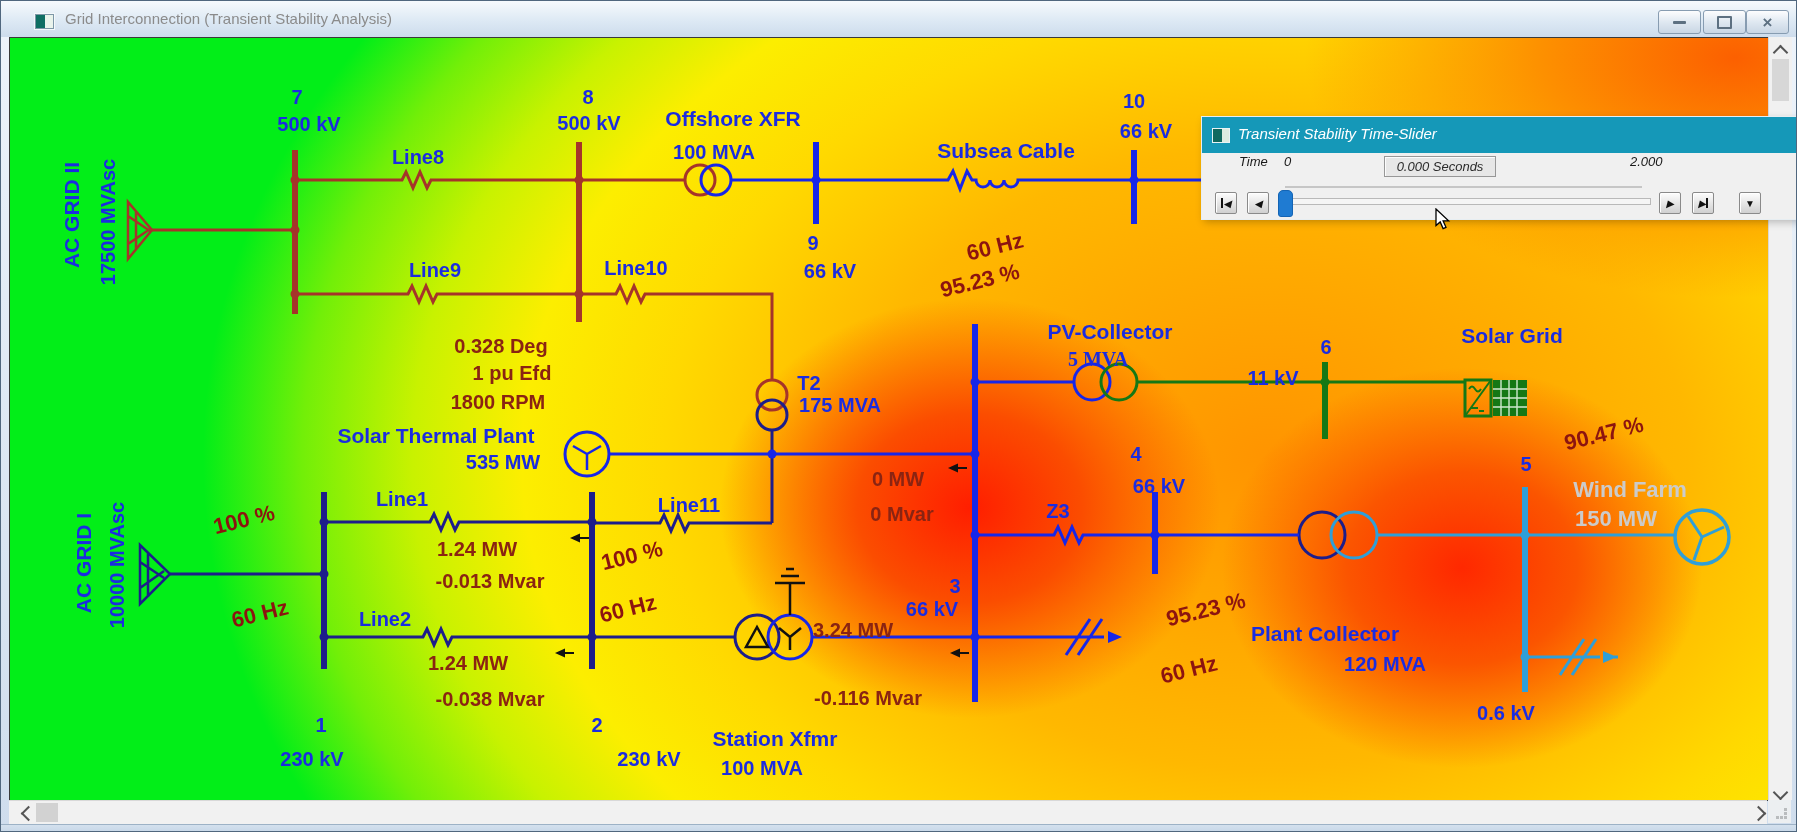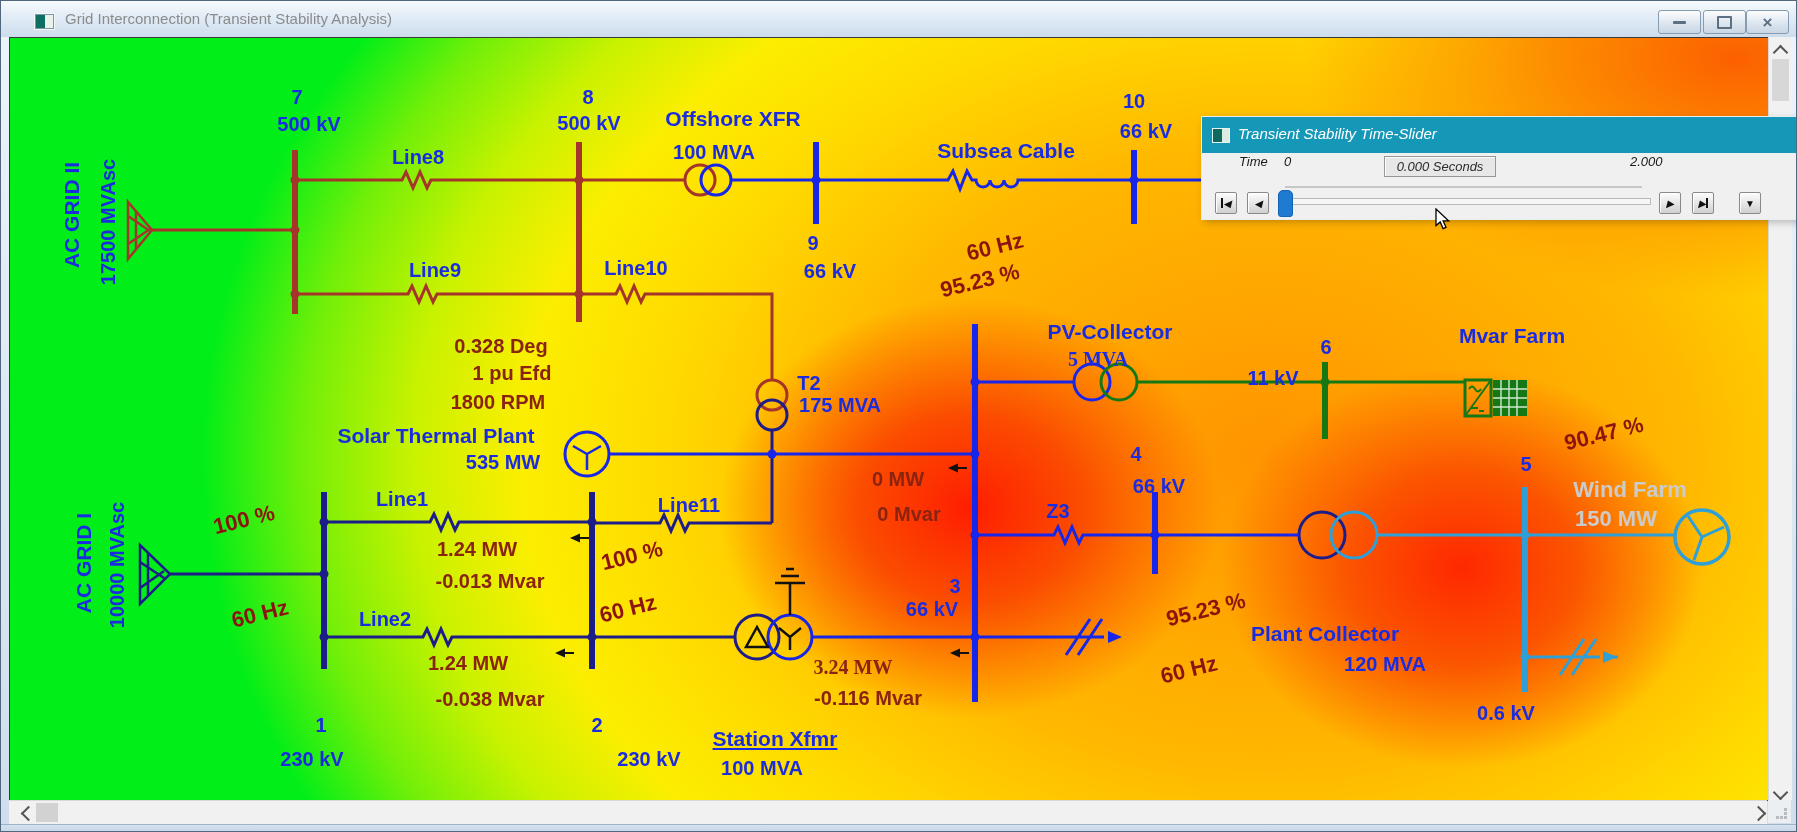--- a/index.html
+++ b/index.html
@@ -241,47 +241,47 @@
     <div class="L b" style="left:830px;top:367px;">175 MVA</div>
     <div class="L b" style="left:426px;top:398px;font-size:21px;">Solar Thermal Plant</div>
     <div class="L b" style="left:493px;top:424px;">535 MW</div>
     <div class="L b" style="left:392px;top:461px;">Line1</div>
     <div class="L b" style="left:375px;top:581px;">Line2</div>
     <div class="L b" style="left:679px;top:467px;">Line11</div>
     <div class="L b" style="left:311px;top:687px;">1</div>
     <div class="L b" style="left:302px;top:721px;">230 kV</div>
     <div class="L b" style="left:587px;top:687px;">2</div>
     <div class="L b" style="left:639px;top:721px;">230 kV</div>
-    <div class="L b" style="left:765px;top:701px;font-size:21px;text-decoration:underline;">Station Xfmr</div>
+    <div class="L b" style="left:765px;top:701px;font-size:21px;">Station Xfmr</div>
     <div class="L b" style="left:752px;top:730px;">100 MVA</div>
     <div class="L b" style="left:945px;top:548px;">3</div>
     <div class="L b" style="left:922px;top:571px;">66 kV</div>
     <div class="L b" style="left:1100px;top:294px;font-size:21px;">PV-Collector</div>
     <div class="L b" style="left:1088px;top:321px;font-family:Liberation Serif, serif;">5 MVA</div>
     <div class="L b" style="left:1263px;top:340px;">11 kV</div>
     <div class="L b" style="left:1316px;top:309px;">6</div>
-    <div class="L b" style="left:1502px;top:298px;font-size:21px;">Mvar Farm</div>
+    <div class="L b" style="left:1502px;top:298px;font-size:21px;">Solar Grid</div>
     <div class="L b" style="left:1048px;top:473px;">Z3</div>
     <div class="L b" style="left:1126px;top:416px;">4</div>
     <div class="L b" style="left:1149px;top:448px;">66 kV</div>
     <div class="L b" style="left:1516px;top:426px;">5</div>
     <div class="L b" style="left:1315px;top:596px;font-size:21px;">Plant Collector</div>
     <div class="L b" style="left:1331px;top:626px;margin-left:44px;">120 MVA</div>
     <div class="L b" style="left:1496px;top:675px;">0.6 kV</div>
 
     <div class="L rv" style="left:491px;top:308px;">0.328 Deg</div>
     <div class="L rv" style="left:502px;top:335px;">1 pu Efd</div>
     <div class="L rv" style="left:488px;top:364px;">1800 RPM</div>
     <div class="L rv" style="left:467px;top:511px;">1.24 MW</div>
     <div class="L rv" style="left:480px;top:543px;">-0.013 Mvar</div>
     <div class="L rv" style="left:458px;top:625px;">1.24 MW</div>
     <div class="L rv" style="left:480px;top:661px;">-0.038 Mvar</div>
     <div class="L rv" style="left:888px;top:441px;text-align:center;">0 MW</div>
-    <div class="L rv" style="left:892px;top:476px;margin-left:7px;">0 Mvar</div>
-    <div class="L rv" style="left:843px;top:629px;font-family:Liberation Serif, serif;">3.24 MW</div>
+    <div class="L rv" style="left:892px;top:476px;">0 Mvar</div>
+    <div class="L rv" style="left:843px;top:592px;">3.24 MW</div>
     <div class="L rv" style="left:858px;top:660px;">-0.116 Mvar</div>
 
     <div class="L rr rot" style="left:234px;top:482px;">100 %</div>
     <div class="L rr rot" style="left:250px;top:576px;">60 Hz</div>
     <div class="L rr rot" style="left:622px;top:518px;">100 %</div>
     <div class="L rr rot" style="left:618px;top:571px;">60 Hz</div>
     <div class="L rr rot" style="left:985px;top:209px;">60 Hz</div>
     <div class="L rr rot" style="left:970px;top:243px;">95.23 %</div>
     <div class="L rr rot" style="left:1196px;top:572px;">95.23 %</div>
     <div class="L rr rot" style="left:1179px;top:632px;">60 Hz</div>

